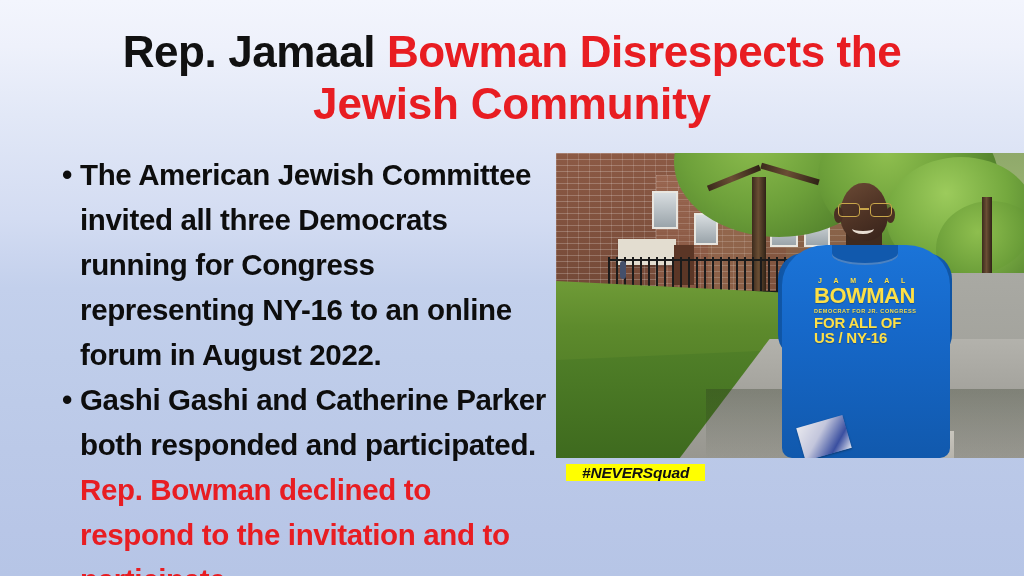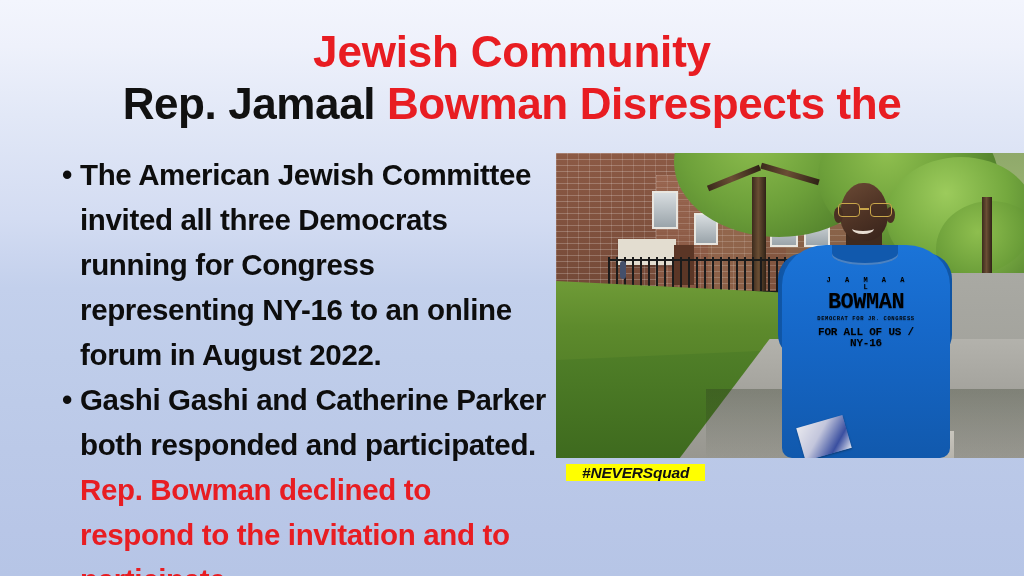--- a/index.html
+++ b/index.html
@@ -250,37 +250,37 @@
     box-shadow: 0 1px 2px rgba(0,0,0,.35);
   }
   .ph-pants {
     position: absolute; left: 110px; top: 252px; width: 70px; height: 30px;
     background: linear-gradient(to bottom, #c8c5bd, #b5b2aa);
   }
 
   
   .shirt-text {
     position: absolute; left: 40px; top: 98px; width: 104px;
-    text-align: center; color: #000000;
-    font-family: Liberation Mono, monospace;
+    text-align: left; color: #fde047;
+    font-family: Liberation Sans, sans-serif;
     line-height: 1;
     text-shadow: 0 1px 1px rgba(0,0,0,.25);
   }
   .st-first {
     font-size: 7px; font-weight: bold; letter-spacing: 5px; margin-left: 4px;
   }
   .st-last {
     font-size: 22px; font-weight: bold; letter-spacing: -0.5px; margin-top: 1px;
   }
   .st-sub {
     font-size: 5.5px; font-weight: bold; letter-spacing: .6px; margin-top: 2px;
     opacity: .95;
   }
   .st-slogan {
-    font-size: 11px; font-weight: bold; letter-spacing: -0.2px; margin-top: 5px;
+    font-size: 15px; font-weight: bold; letter-spacing: -0.2px; 
   }
 
   
   .caption {
     position: absolute;
     left: 566px;
     top: 462px;
     width: 452px;
     font-size: 15.5px;
     font-weight: bold;
@@ -294,22 +294,22 @@
     padding: 0 16px;
   }
   .caption-line { display: block; white-space: nowrap; }
 </style>
 </head>
 <body>
 
 <div id="slide">
 
   <div class="title-block">
+    <span class="title-line"><span>Rep. Jamaal </span><span class="red">Bowman Disrespects the</span></span>
     <span class="title-line title-line2 red">Jewish Community</span>
-    <span class="title-line"><span>Rep. Jamaal </span><span class="red">Bowman Disrespects the</span></span>
   </div>
 
   <div class="body-block">
 
     <div class="bullet-item">
       <span class="dot">•</span>
       <span>The American Jewish Committee invited all three Democrats running for Congress representing NY-16 to an online forum in August 2022.</span>
     </div>
 
     <div class="bullet-item">

